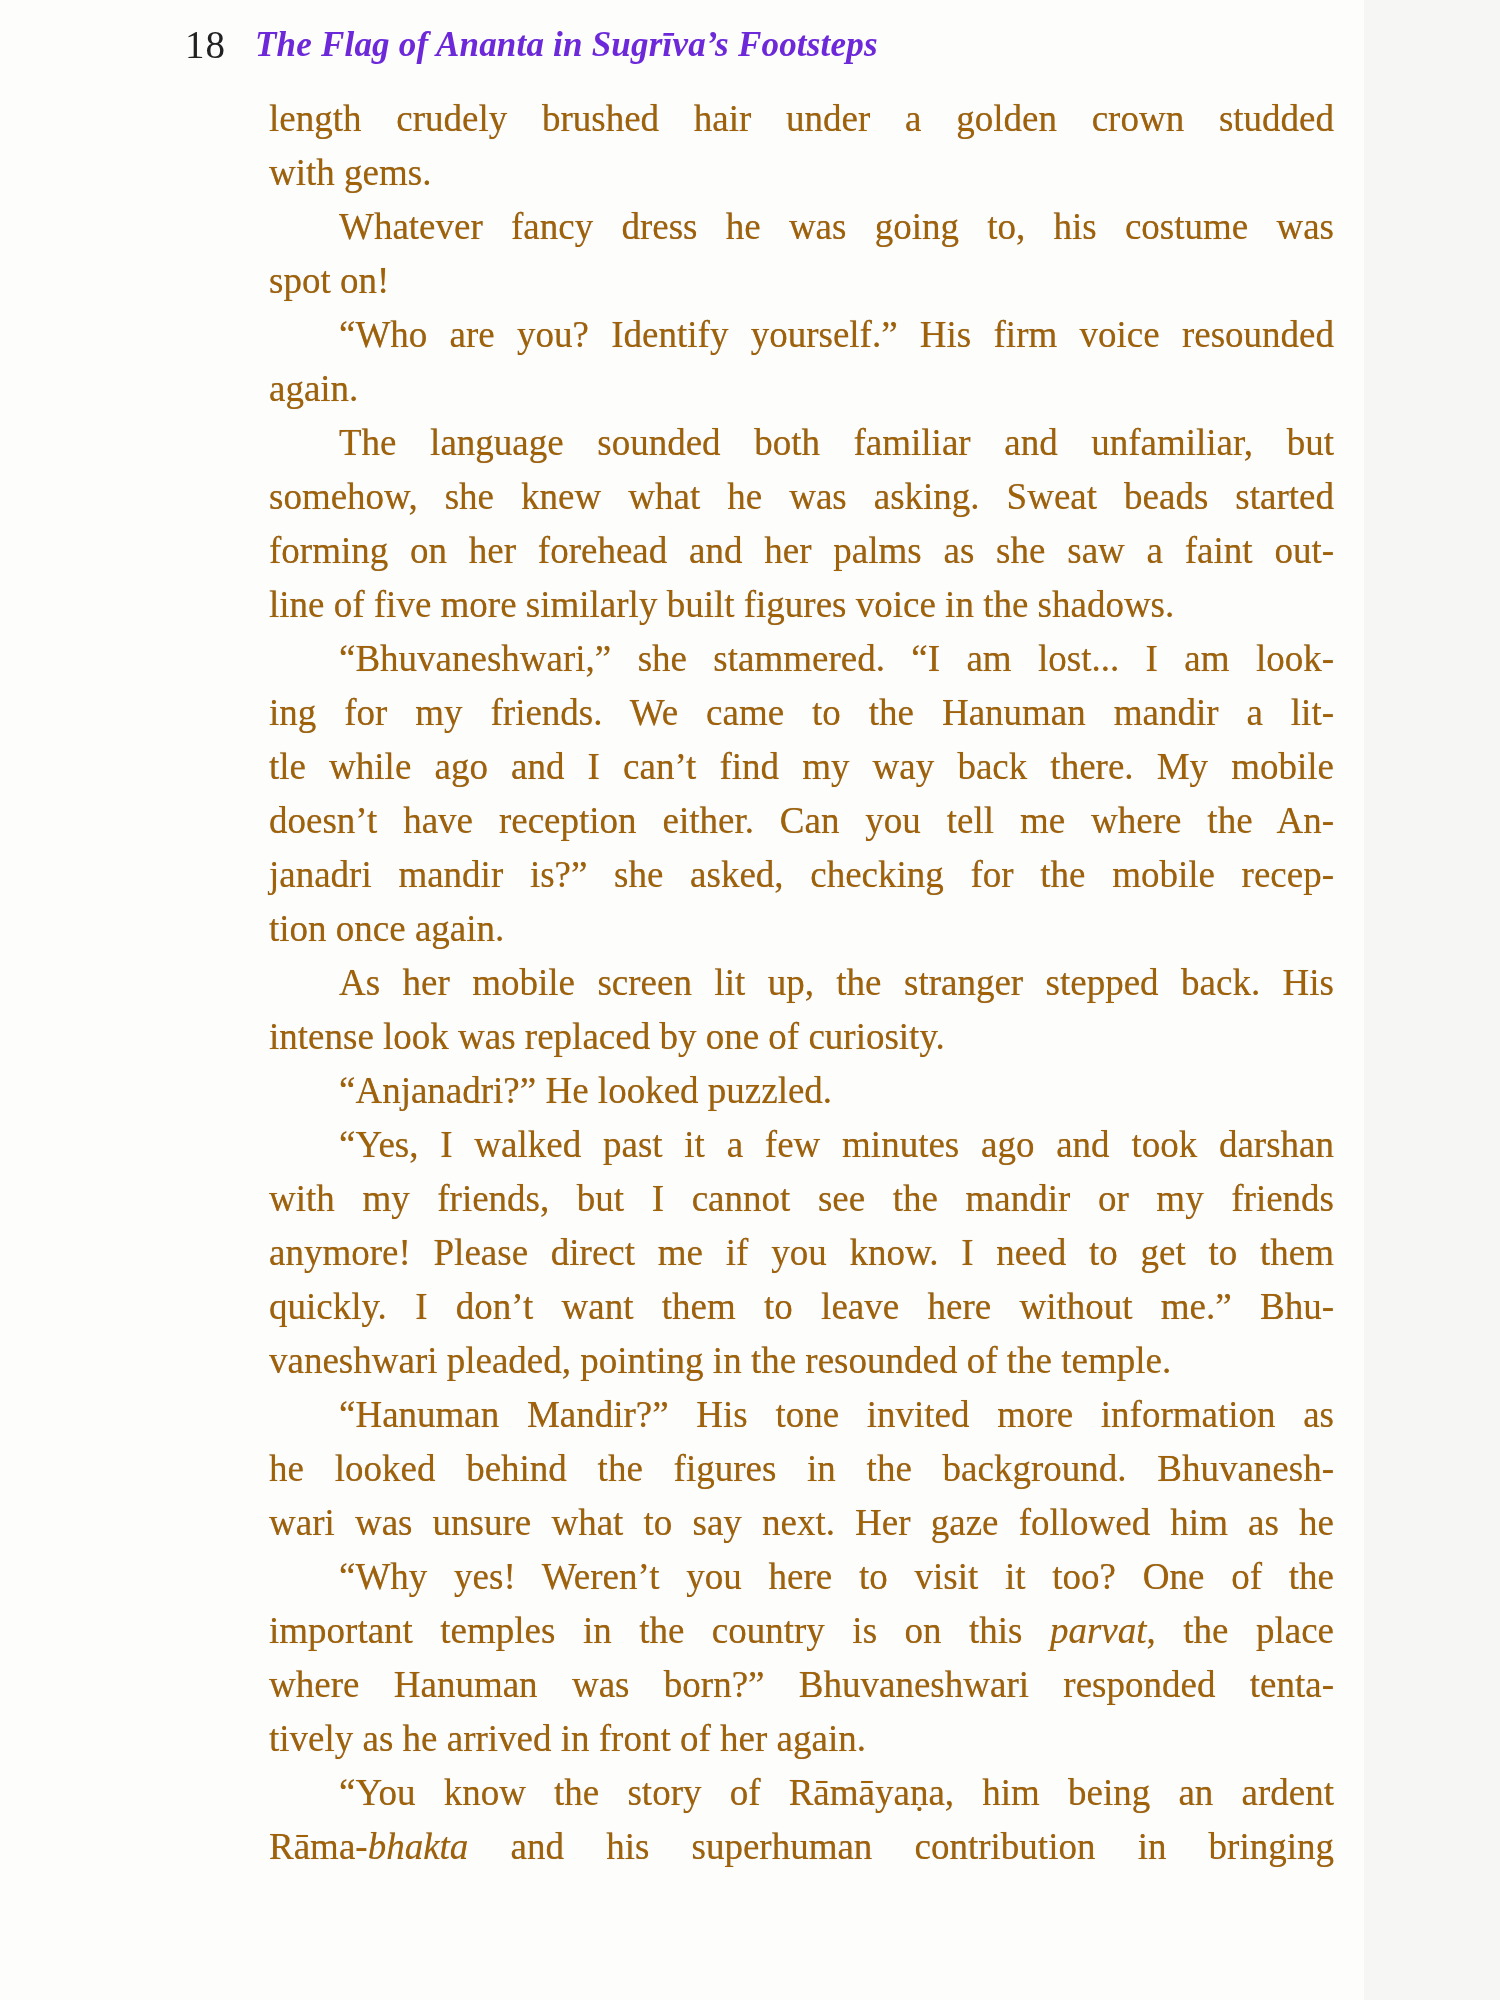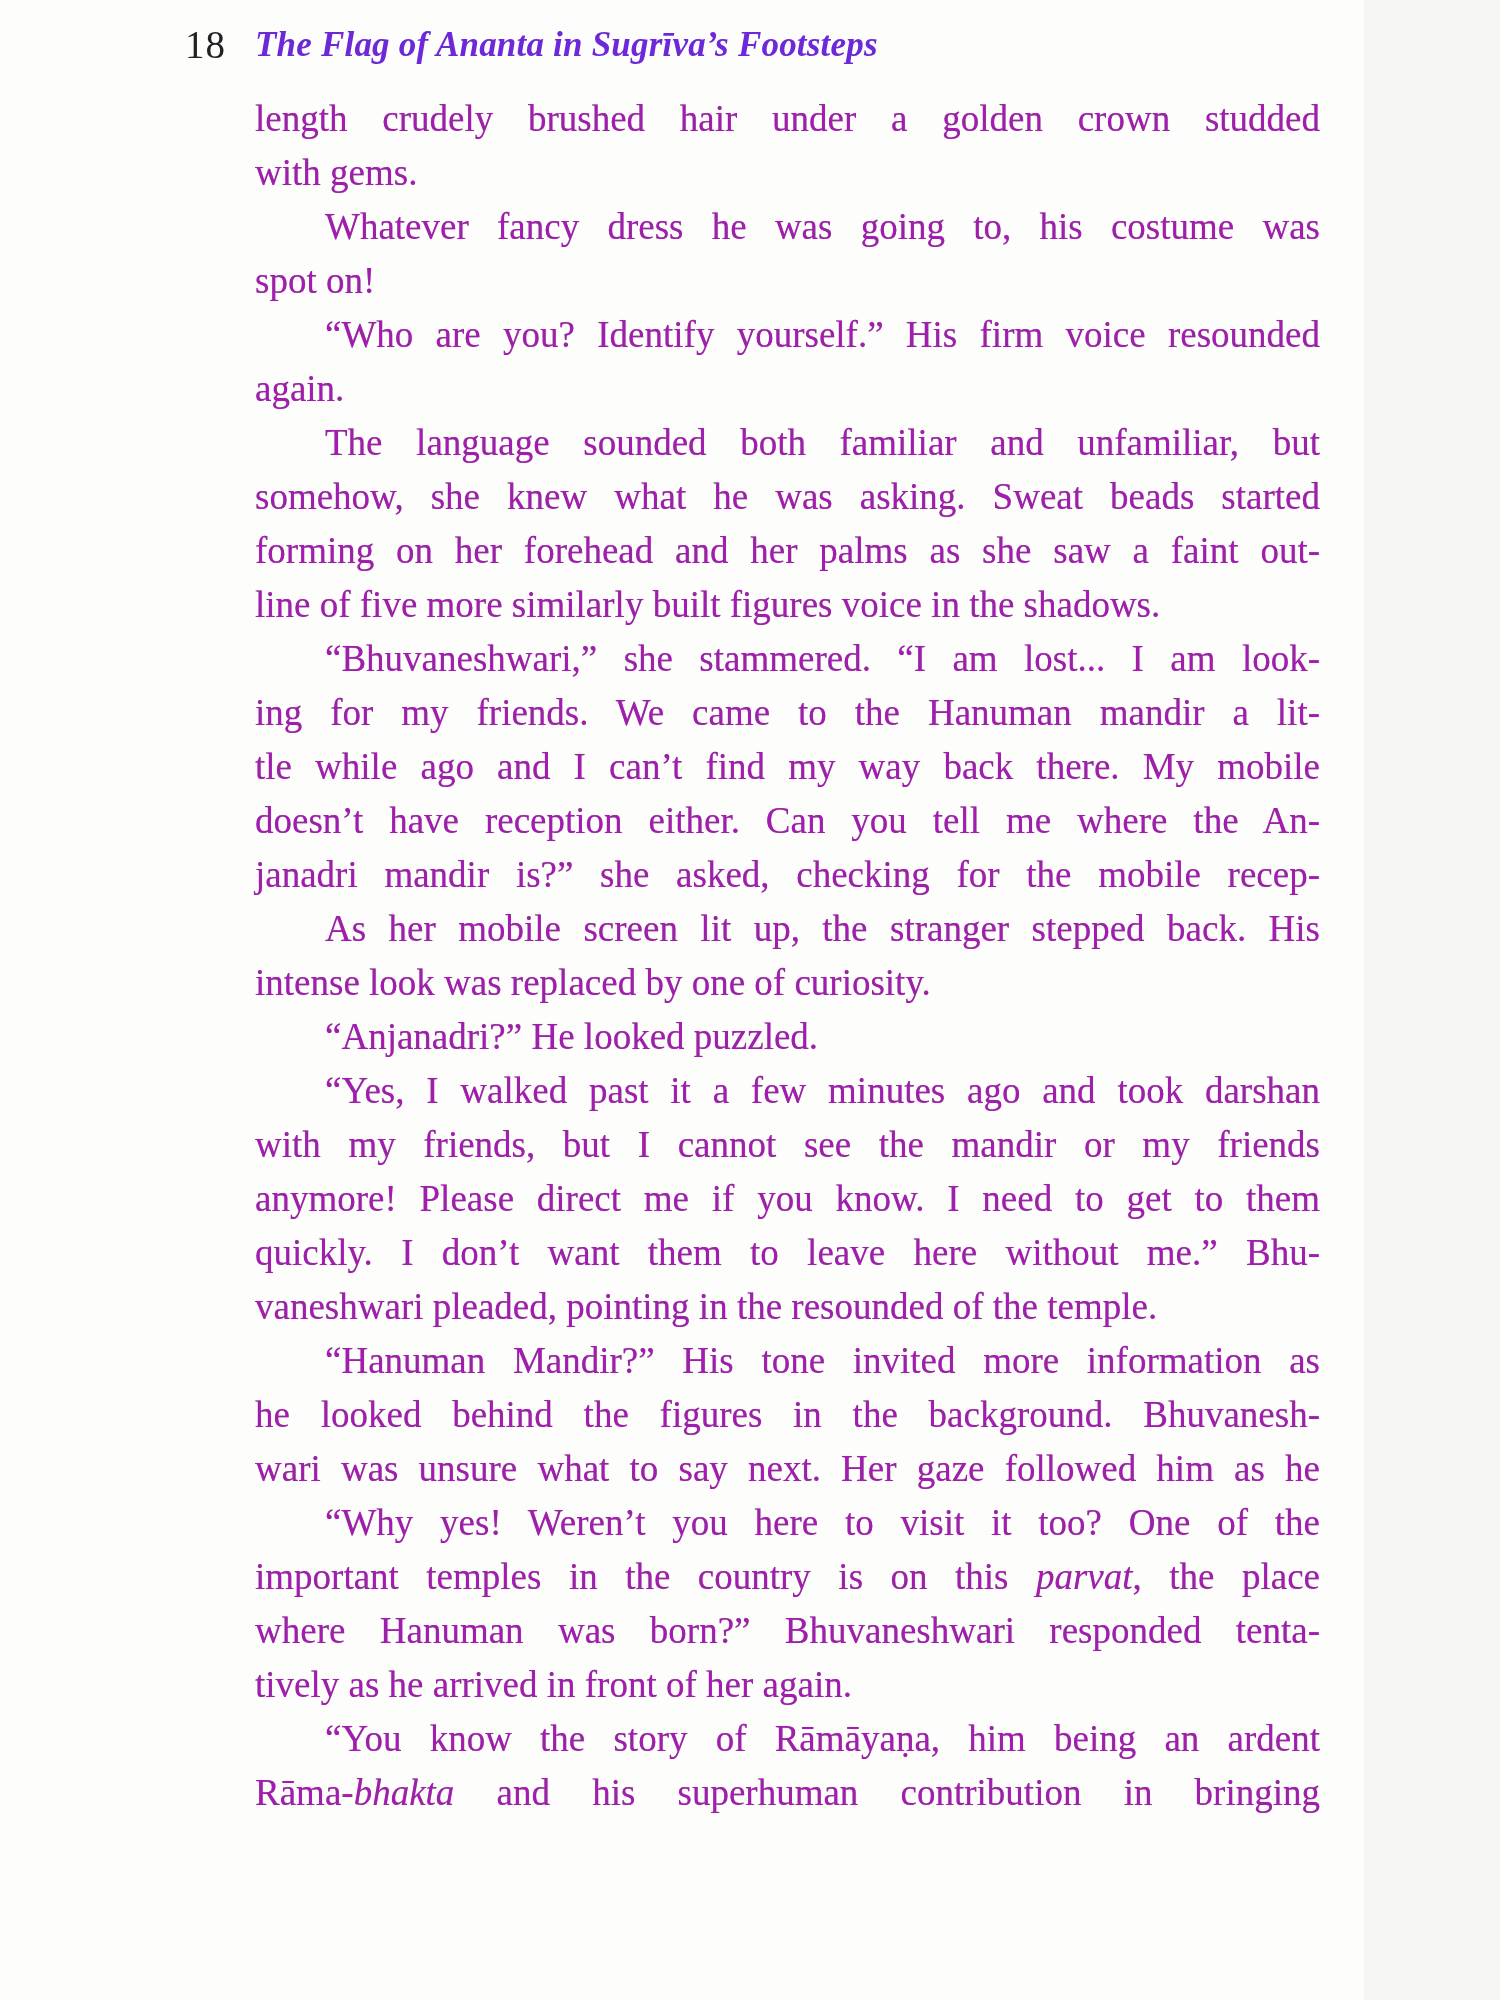--- a/index.html
+++ b/index.html
@@ -30,25 +30,25 @@
     position:absolute;
     left:255px;top:5px;
     font-size:35px;
     font-style:italic;
     font-weight:bold;
     color:#6d28d9;
     letter-spacing:0.2px;
   }
   .body-text{
     position:absolute;
-    left:255px;top:92px;
+    left:269px;top:92px;
     width:1065px;
     font-size:37px;
     line-height:54px;
-    color:#a21caf;
+    color:#a16207;
     text-shadow:0 0 0.7px rgba(20,20,20,0.45);
   }
   .line{
     text-align:justify;
     text-align-last:justify;
     -moz-text-align-last:justify;
     white-space:normal;
     height:54px;
     overflow:visible;
   }
@@ -81,20 +81,21 @@
       <div class="line end">again.</div>
       <div class="line indent">The language sounded both familiar and unfamiliar, but</div>
       <div class="line">somehow, she knew what he was asking. Sweat beads started</div>
       <div class="line">forming on her forehead and her palms as she saw a faint out-</div>
       <div class="line end">line of five more similarly built figures voice in the shadows.</div>
       <div class="line indent">“Bhuvaneshwari,” she stammered. “I am lost... I am look-</div>
       <div class="line">ing for my friends. We came to the Hanuman mandir a lit-</div>
       <div class="line">tle while ago and I can’t find my way back there. My mobile</div>
       <div class="line">doesn’t have reception either. Can you tell me where the An-</div>
       <div class="line">janadri mandir is?” she asked, checking for the mobile recep-</div>
+      <div class="line end">tion once again.</div>
       <div class="line indent">As her mobile screen lit up, the stranger stepped back. His</div>
       <div class="line end">intense look was replaced by one of curiosity.</div>
       <div class="line indent end">“Anjanadri?” He looked puzzled.</div>
       <div class="line indent">“Yes, I walked past it a few minutes ago and took darshan</div>
       <div class="line">with my friends, but I cannot see the mandir or my friends</div>
       <div class="line">anymore! Please direct me if you know. I need to get to them</div>
       <div class="line">quickly. I don’t want them to leave here without me.” Bhu-</div>
       <div class="line end">vaneshwari pleaded, pointing in the resounded of the temple.</div>
       <div class="line indent">“Hanuman Mandir?” His tone invited more information as</div>
       <div class="line">he looked behind the figures in the background. Bhuvanesh-</div>

